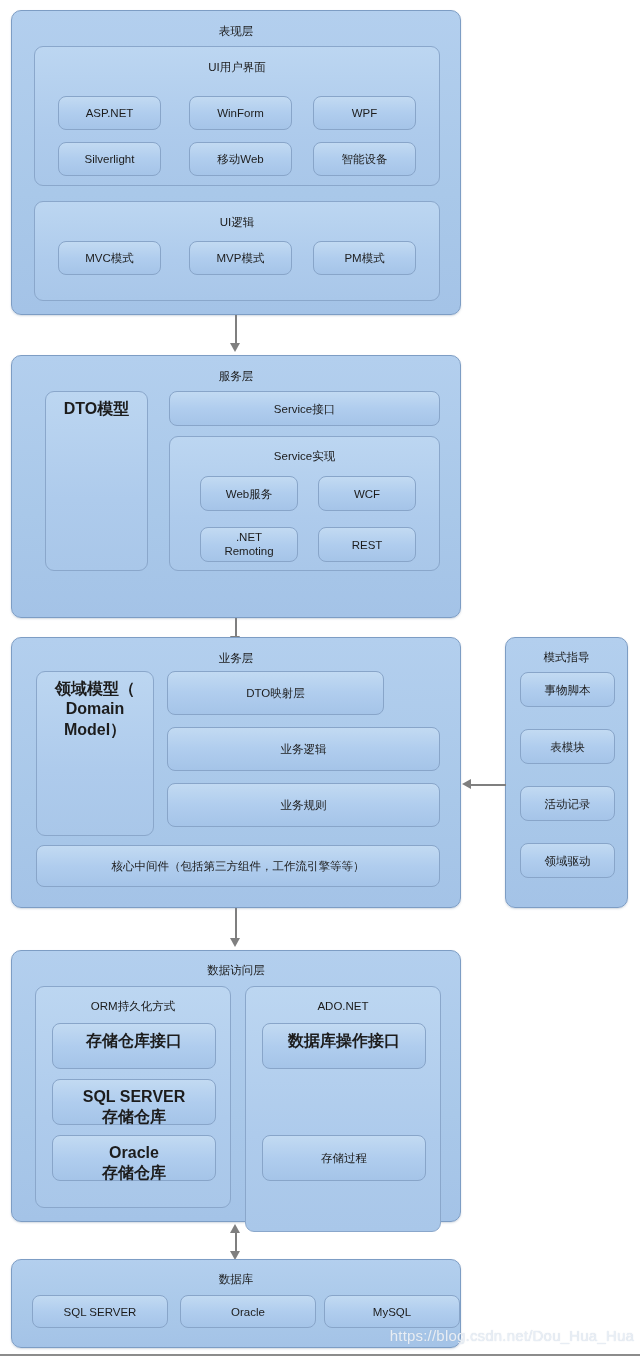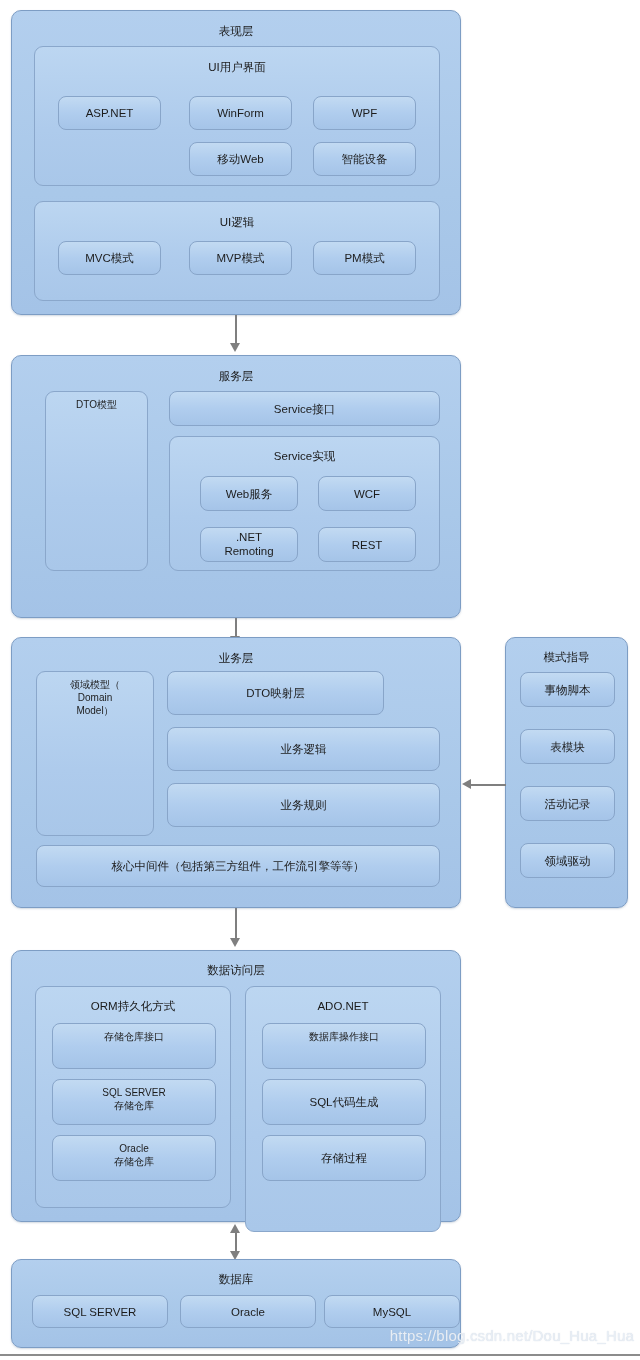--- a/index.html
+++ b/index.html
@@ -68,22 +68,23 @@
     text-align: center;
     font-size: 11.5px;
     white-space: pre-line;
   }
 
   .label-top {
     position: absolute;
     left: 0; right: 0;
     top: 7px;
     text-align: center;
-    font-size: 10px;
+    font-size: 16px;
     white-space: pre-line;
+    font-weight: bold;
   }
 
   
   .conn { position: absolute; background: #7f7f7f; }
   .conn-v { width: 1.6px; }
   .conn-h { height: 1.6px; }
 
   .arrow { position: absolute; width: 0; height: 0; }
   .arrow-down {
     border-left: 5.5px solid transparent;
@@ -136,20 +137,23 @@
       <div class="box leaf" style="left:23px; top:49px; width:103px; height:34px;">
         <div class="label-center">ASP.NET</div>
       </div>
       <div class="box leaf" style="left:154px; top:49px; width:103px; height:34px;">
         <div class="label-center">WinForm</div>
       </div>
       <div class="box leaf" style="left:278px; top:49px; width:103px; height:34px;">
         <div class="label-center">WPF</div>
       </div>
 
+      <div class="box leaf" style="left:23px; top:95px; width:103px; height:34px;">
+        <div class="label-center">Silverlight</div>
+      </div>
       <div class="box leaf" style="left:154px; top:95px; width:103px; height:34px;">
         <div class="label-center">移动Web</div>
       </div>
       <div class="box leaf" style="left:278px; top:95px; width:103px; height:34px;">
         <div class="label-center">智能设备</div>
       </div>
     </div>
 
     <div class="box group" style="left:22px; top:190px; width:406px; height:100px;">
       <div class="ttl" style="top:13px;">UI逻辑</div>
@@ -267,23 +271,20 @@
 存储仓库</div>
       </div>
     </div>
 
     <div class="box group" style="left:233px; top:35px; width:196px; height:246px;">
       <div class="ttl" style="top:12px;">ADO.NET</div>
 
       <div class="box leaf" style="left:16px; top:36px; width:164px; height:46px;">
         <div class="label-top">数据库操作接口</div>
       </div>
-      <div class="box leaf" style="left:16px; top:92px; width:164px; height:46px;">
-        <div class="label-center">SQL代码生成</div>
-      </div>
       <div class="box leaf" style="left:16px; top:148px; width:164px; height:46px;">
         <div class="label-center">存储过程</div>
       </div>
     </div>
   </div>
 
   <div class="arrow arrow-up" style="left:230px; top:1224px;"></div>
   <div class="conn conn-v" style="left:235px; top:1232px; height:22px;"></div>
   <div class="arrow arrow-down" style="left:230px; top:1251px;"></div>
 

